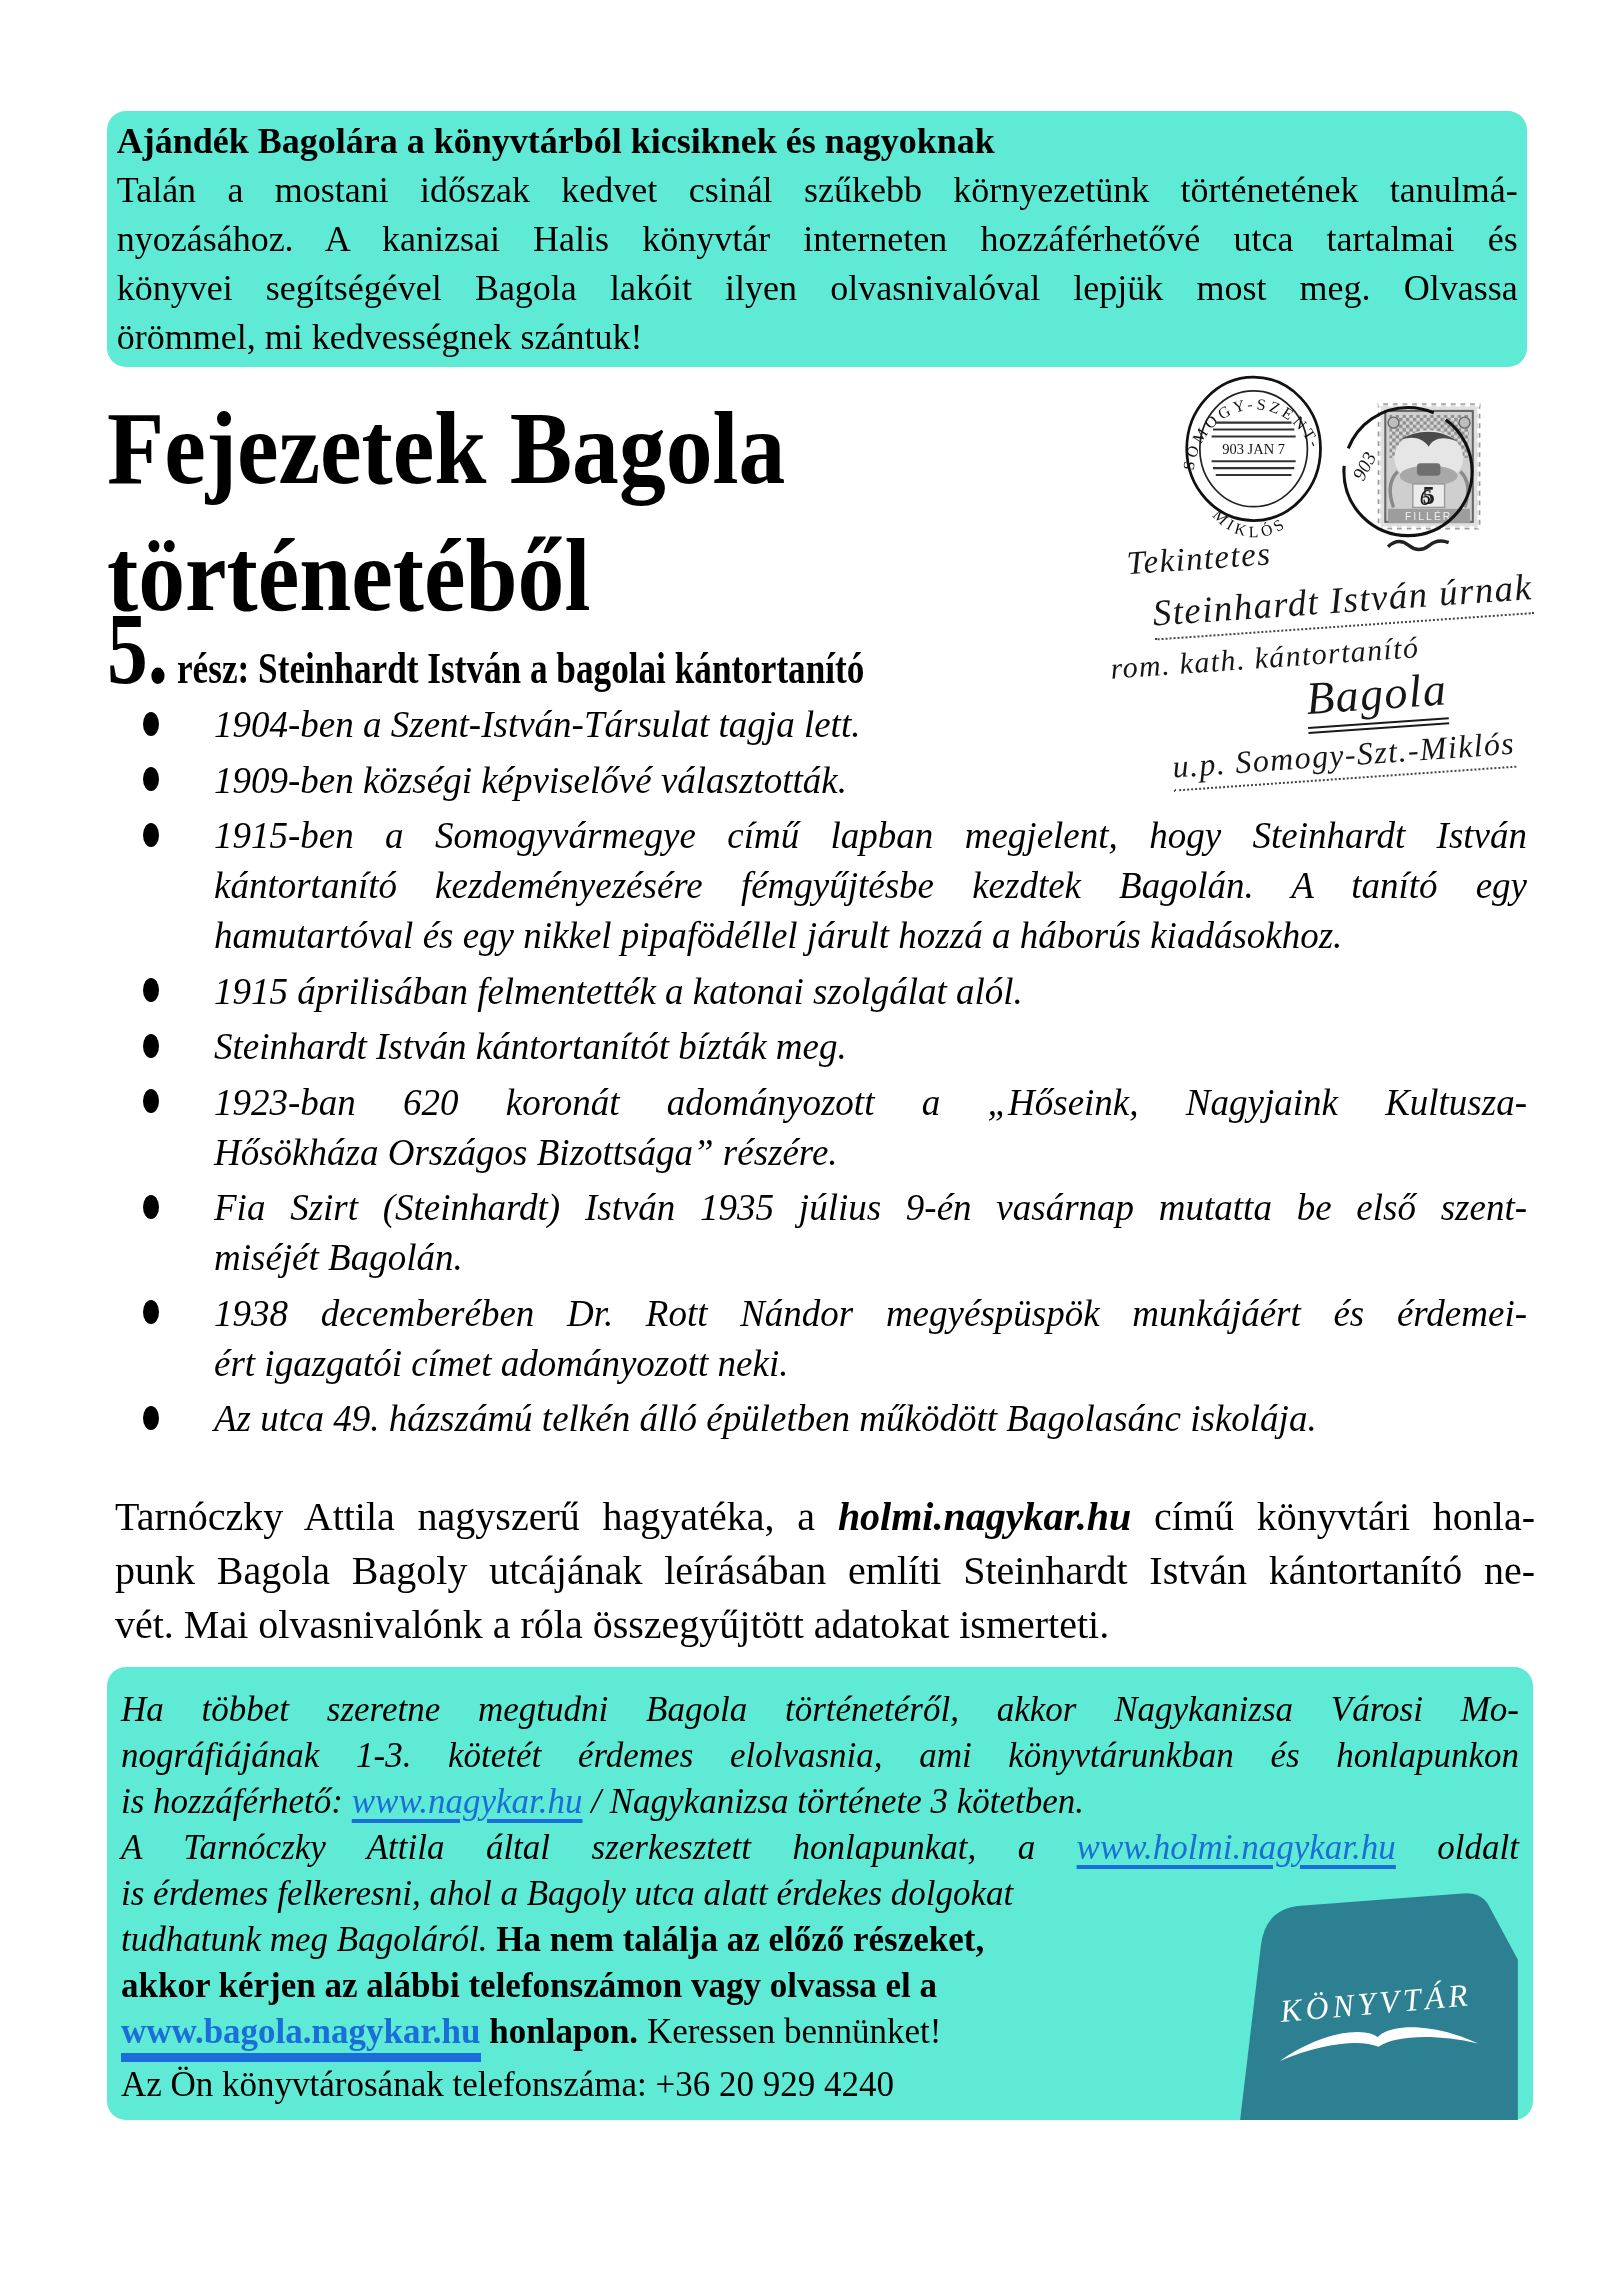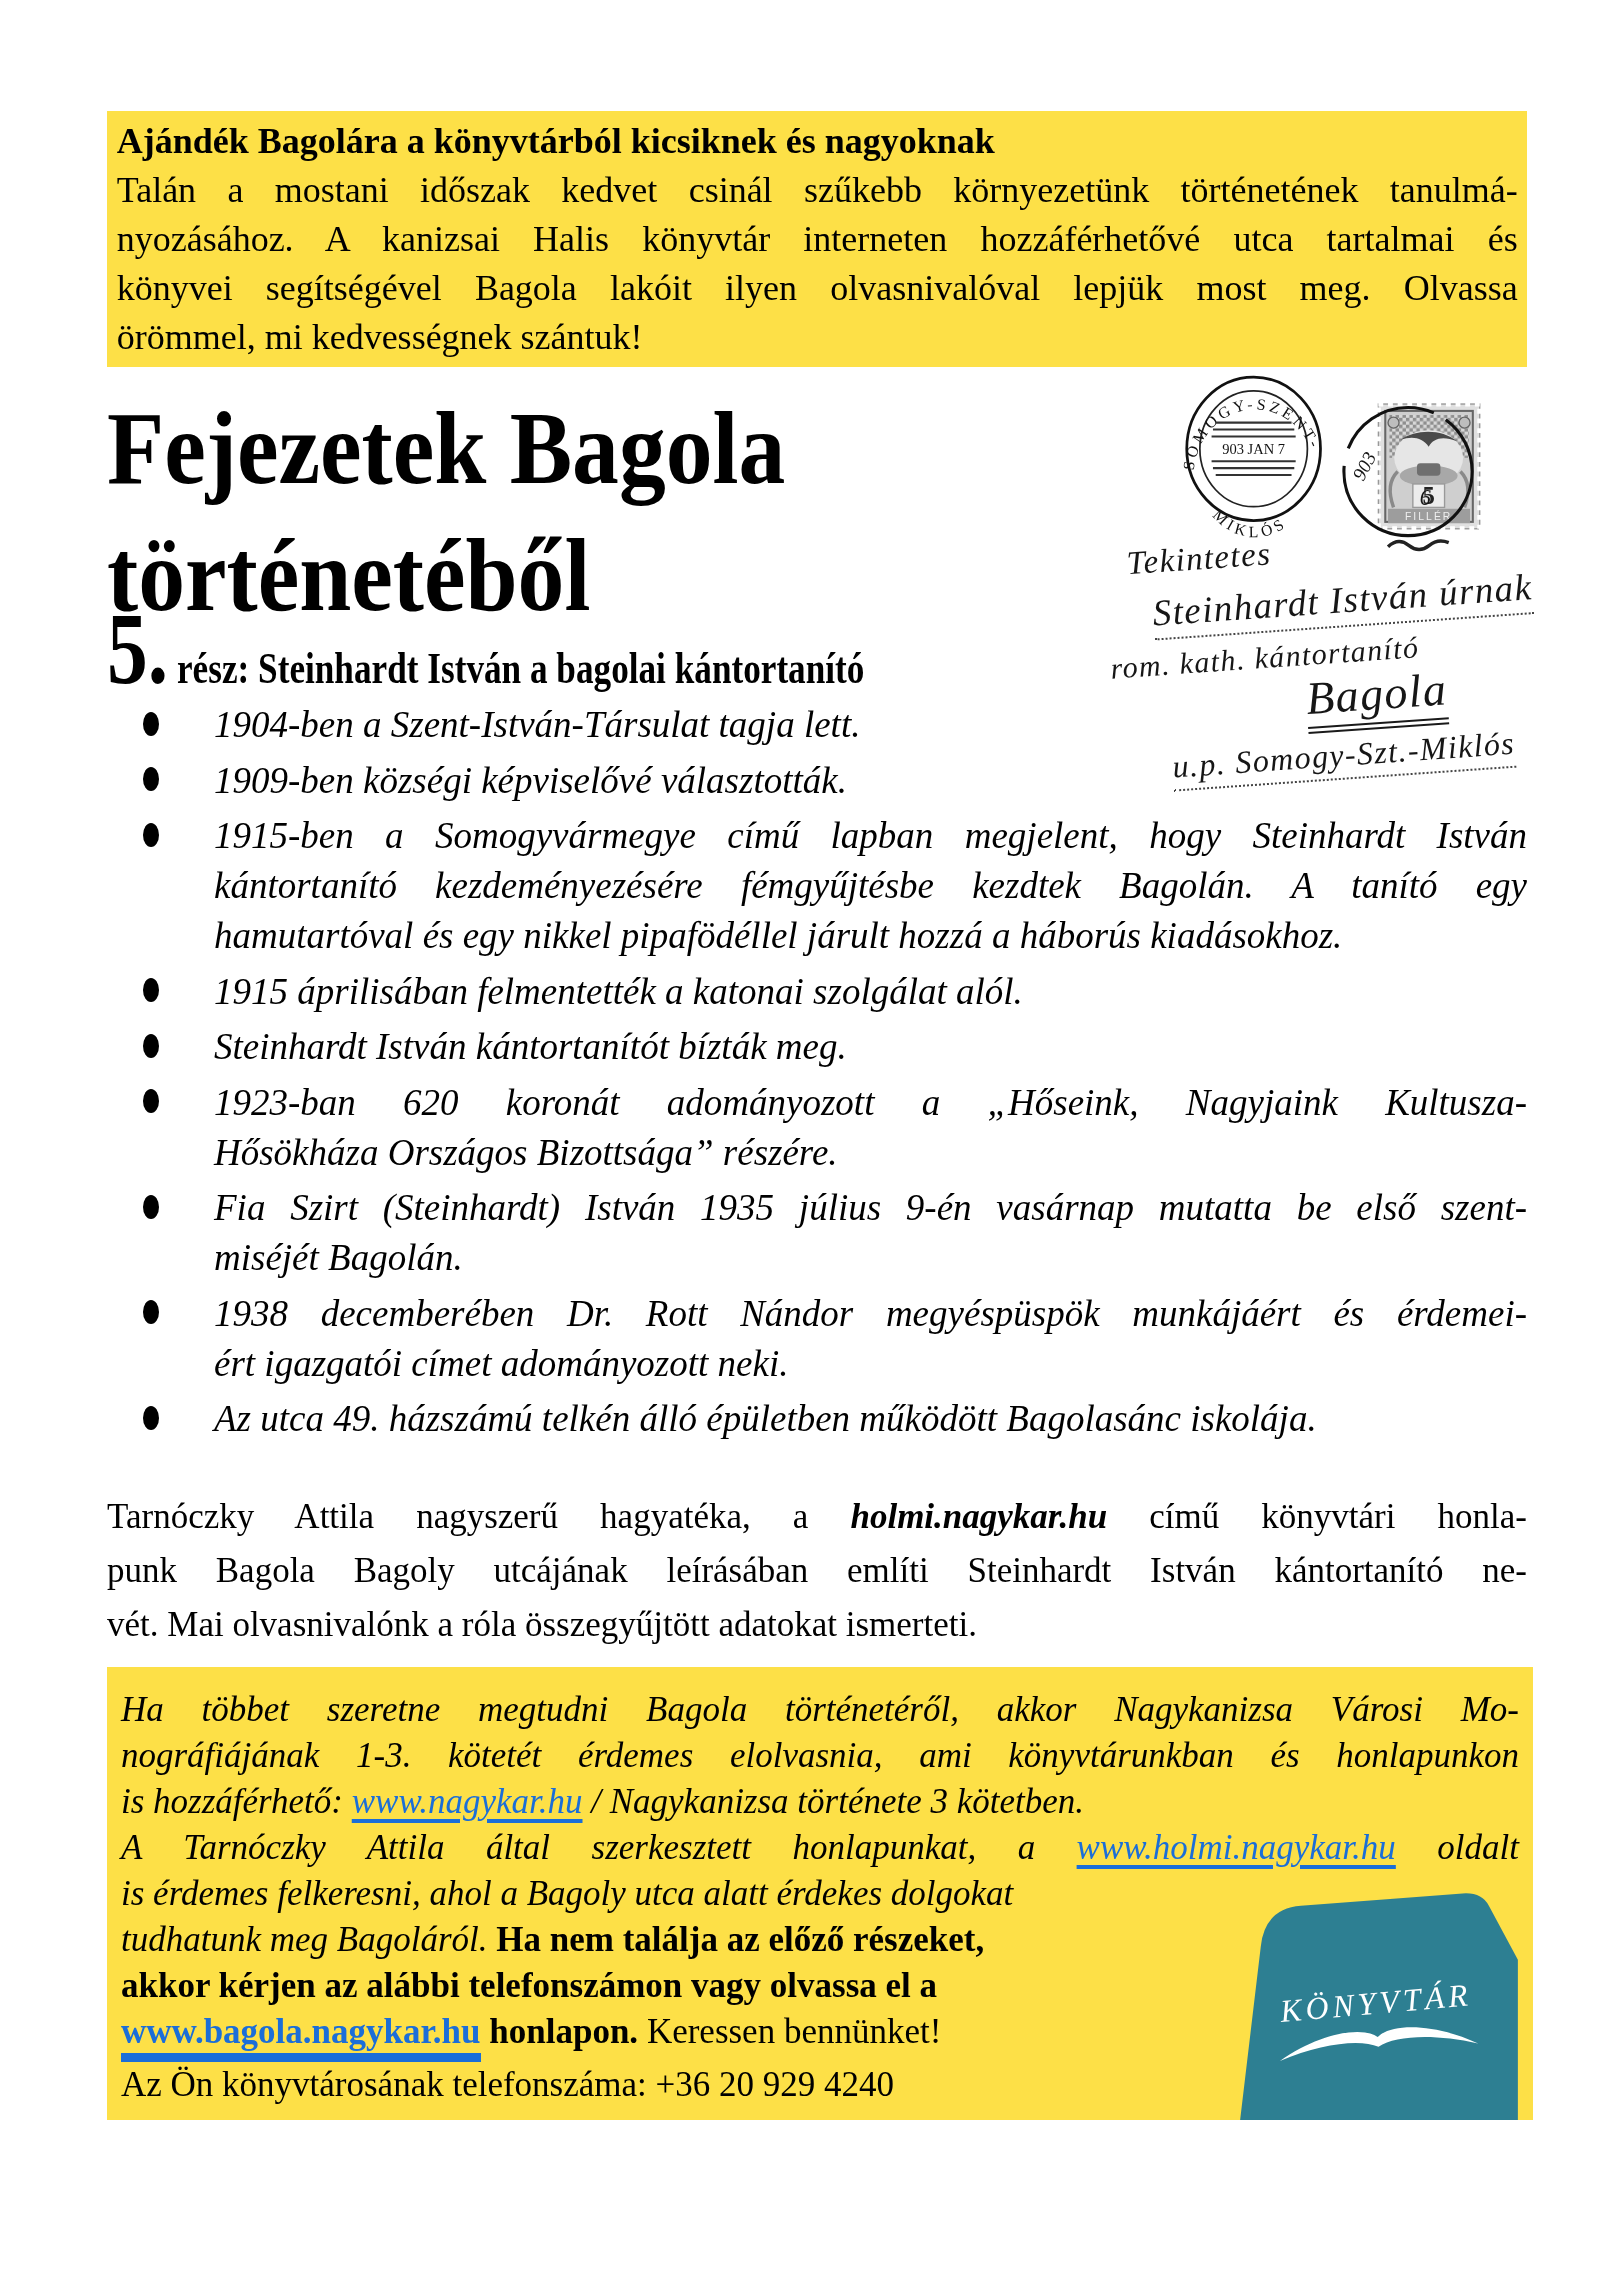--- a/index.html
+++ b/index.html
@@ -7,37 +7,37 @@
         font-family:"Liberation Serif","DejaVu Serif",serif;color:#000;}
   .tl{display:block;}
   .jl{text-align:justify;text-align-last:justify;}
   .ll{text-align:left;text-align-last:left;}
   .b{font-weight:700;}
   .up{font-style:normal;}
   .bi{font-weight:700;font-style:italic;}
   .link{color:#1b6ed8;text-decoration:underline;text-decoration-thickness:3.5px;text-underline-offset:6.2px;}
   .biglink{color:#1b6ed8;font-weight:700;font-style:normal;text-decoration:none;
            border-bottom:9px solid #1b6ed8;display:inline-block;line-height:1.05;padding-bottom:2.1px;font-family:Liberation Serif, serif;}
-  .gray{background:#fde047;}
+  .gray{background:#5eead4;border-radius:19px;}
 
   .header-box{position:absolute;left:107px;top:111px;width:1401px;padding:5.5px 9.7px;
               font-size:36px;line-height:49px;}
   .title{position:absolute;left:107px;top:384px;font-size:104px;line-height:127px;font-weight:700;
          transform:scaleX(0.9);transform-origin:left top;white-space:nowrap;}
   .heading{position:absolute;left:107px;top:598px;display:flex;align-items:baseline;gap:11px;
            transform:scaleX(0.8);transform-origin:left top;white-space:nowrap;}
   .heading .num{font-size:102px;font-weight:700;line-height:1;}
   .heading .rest{font-size:44px;font-weight:700;line-height:1;}
 
   .bullets{position:absolute;left:107px;top:700px;width:1420px;
            font-size:37px;line-height:50px;font-style:italic;}
   .bullet{position:relative;padding-left:107px;margin-bottom:5.5px;}
   .bullet .dot{position:absolute;left:36px;top:11.7px;width:16px;height:24px;border-radius:50%;background:#000;}
 
-  .para{position:absolute;left:107px;top:1490px;width:1420px;font-size:35px;line-height:54px;}
+  .para{position:absolute;left:115px;top:1490px;width:1420px;font-size:40px;line-height:54px;}
 
   .bottom-box{position:absolute;left:107px;top:1667px;width:1398px;height:413px;padding:20px 14px;
               font-size:35px;line-height:46px;font-style:italic;}
 
   .logo-clip{position:absolute;right:15px;bottom:0;width:278px;height:228px;overflow:hidden;}
 
   
   .postcard{position:absolute;left:1098px;top:373px;width:456px;height:193px;}
   .handwriting{position:absolute;left:1102px;top:547px;width:470px;transform:rotate(-4deg);
                transform-origin:left top;font-style:italic;color:#161616;letter-spacing:1.4px;}

